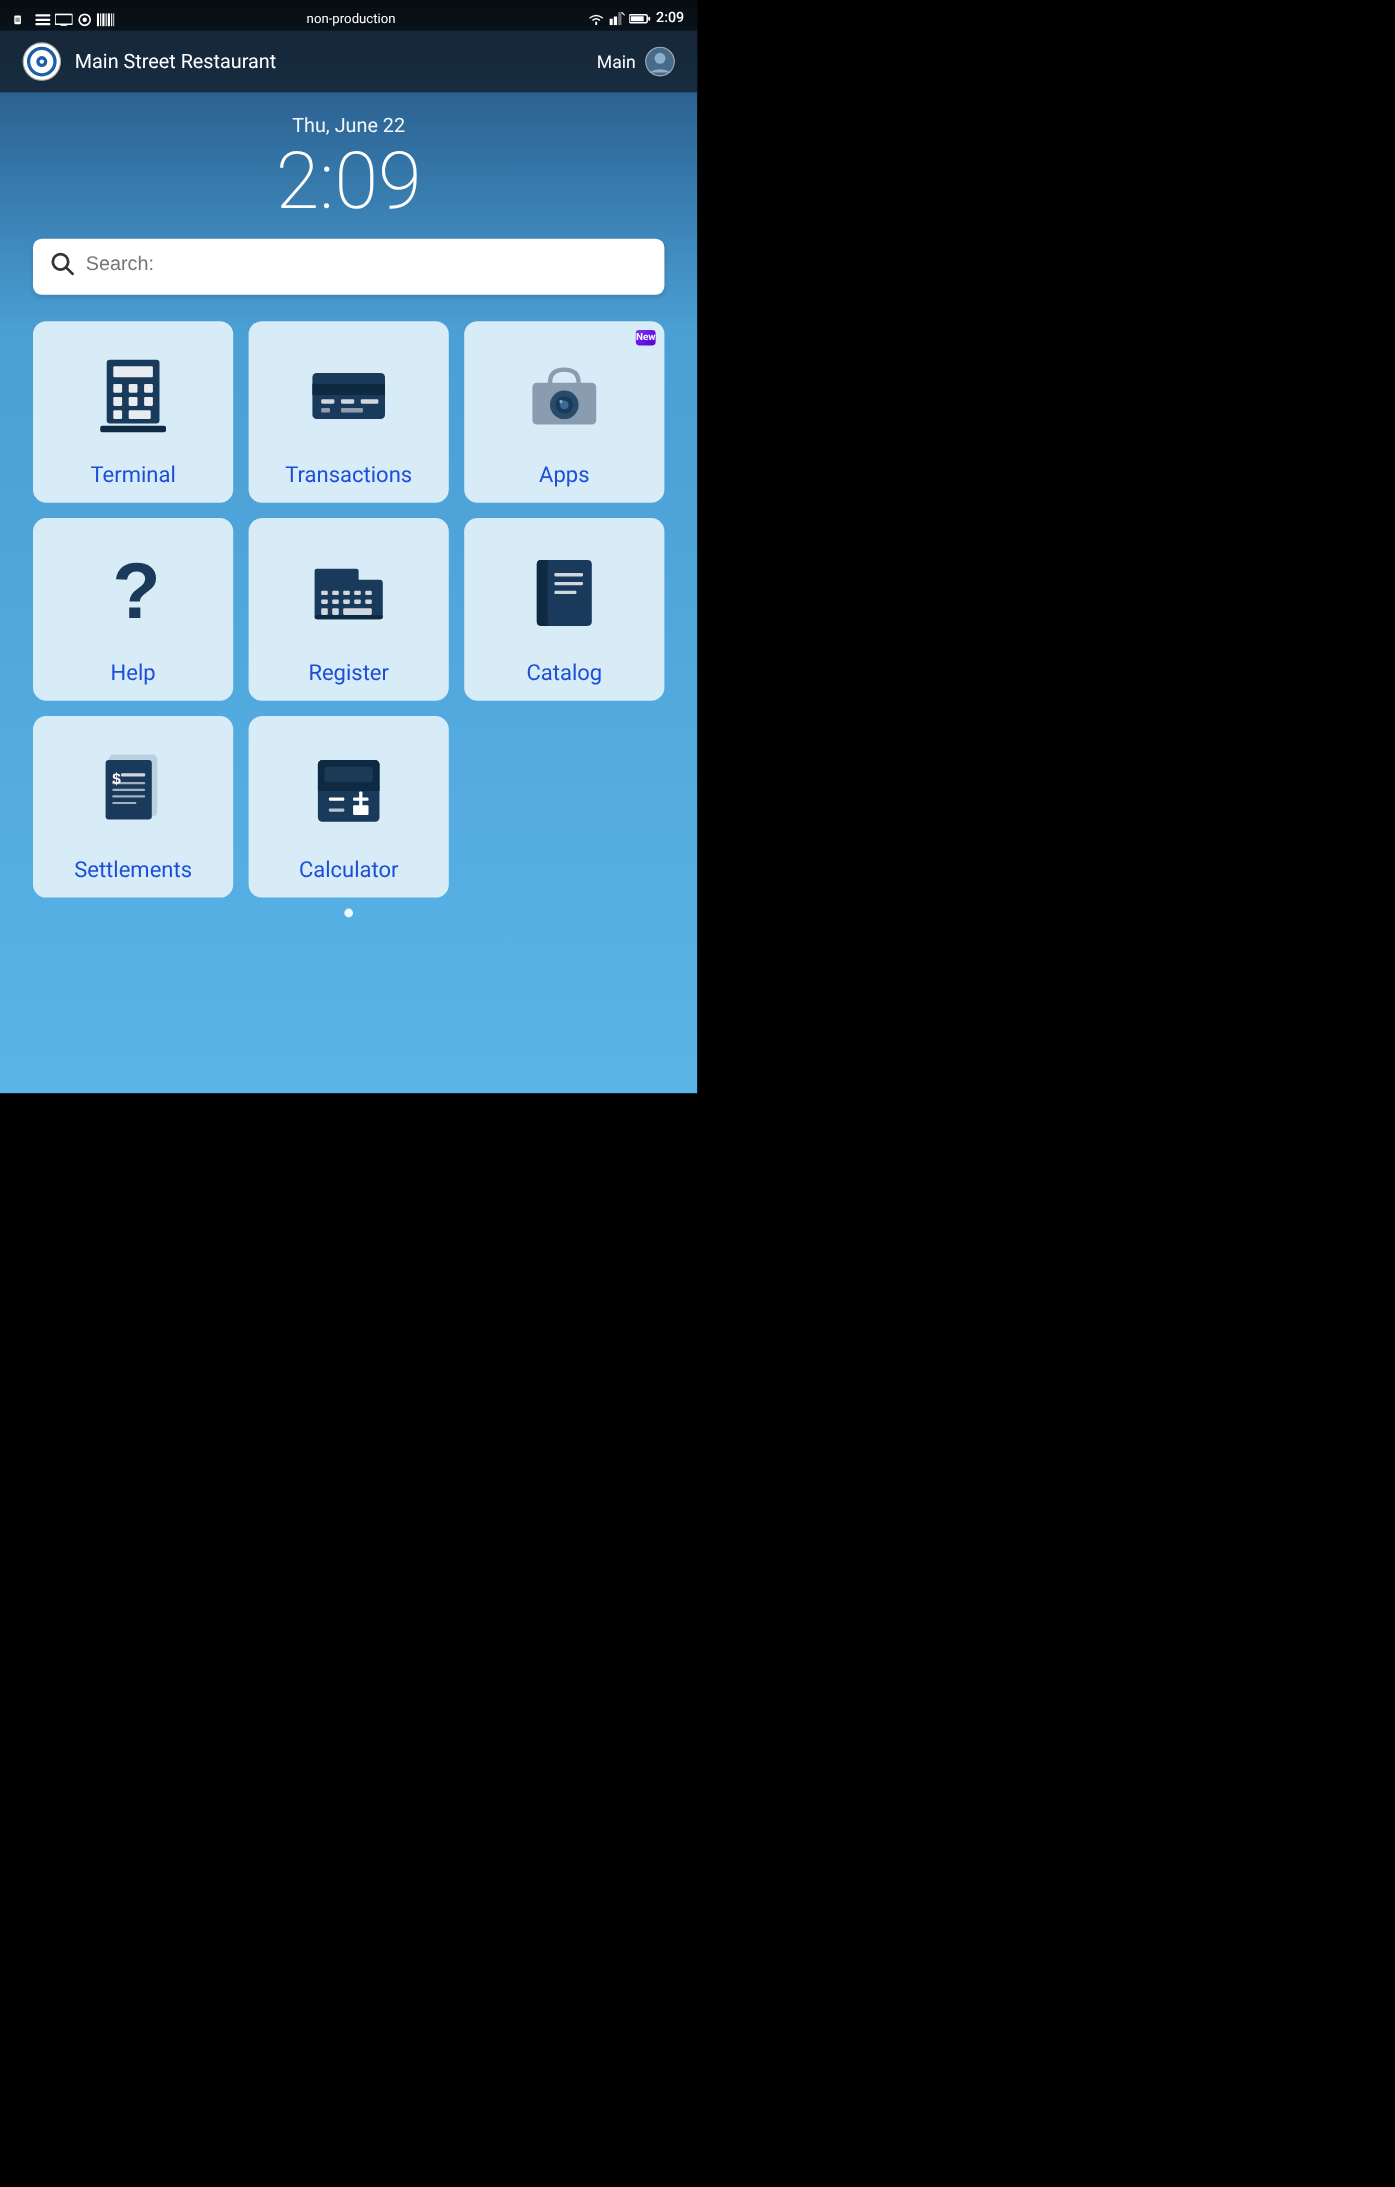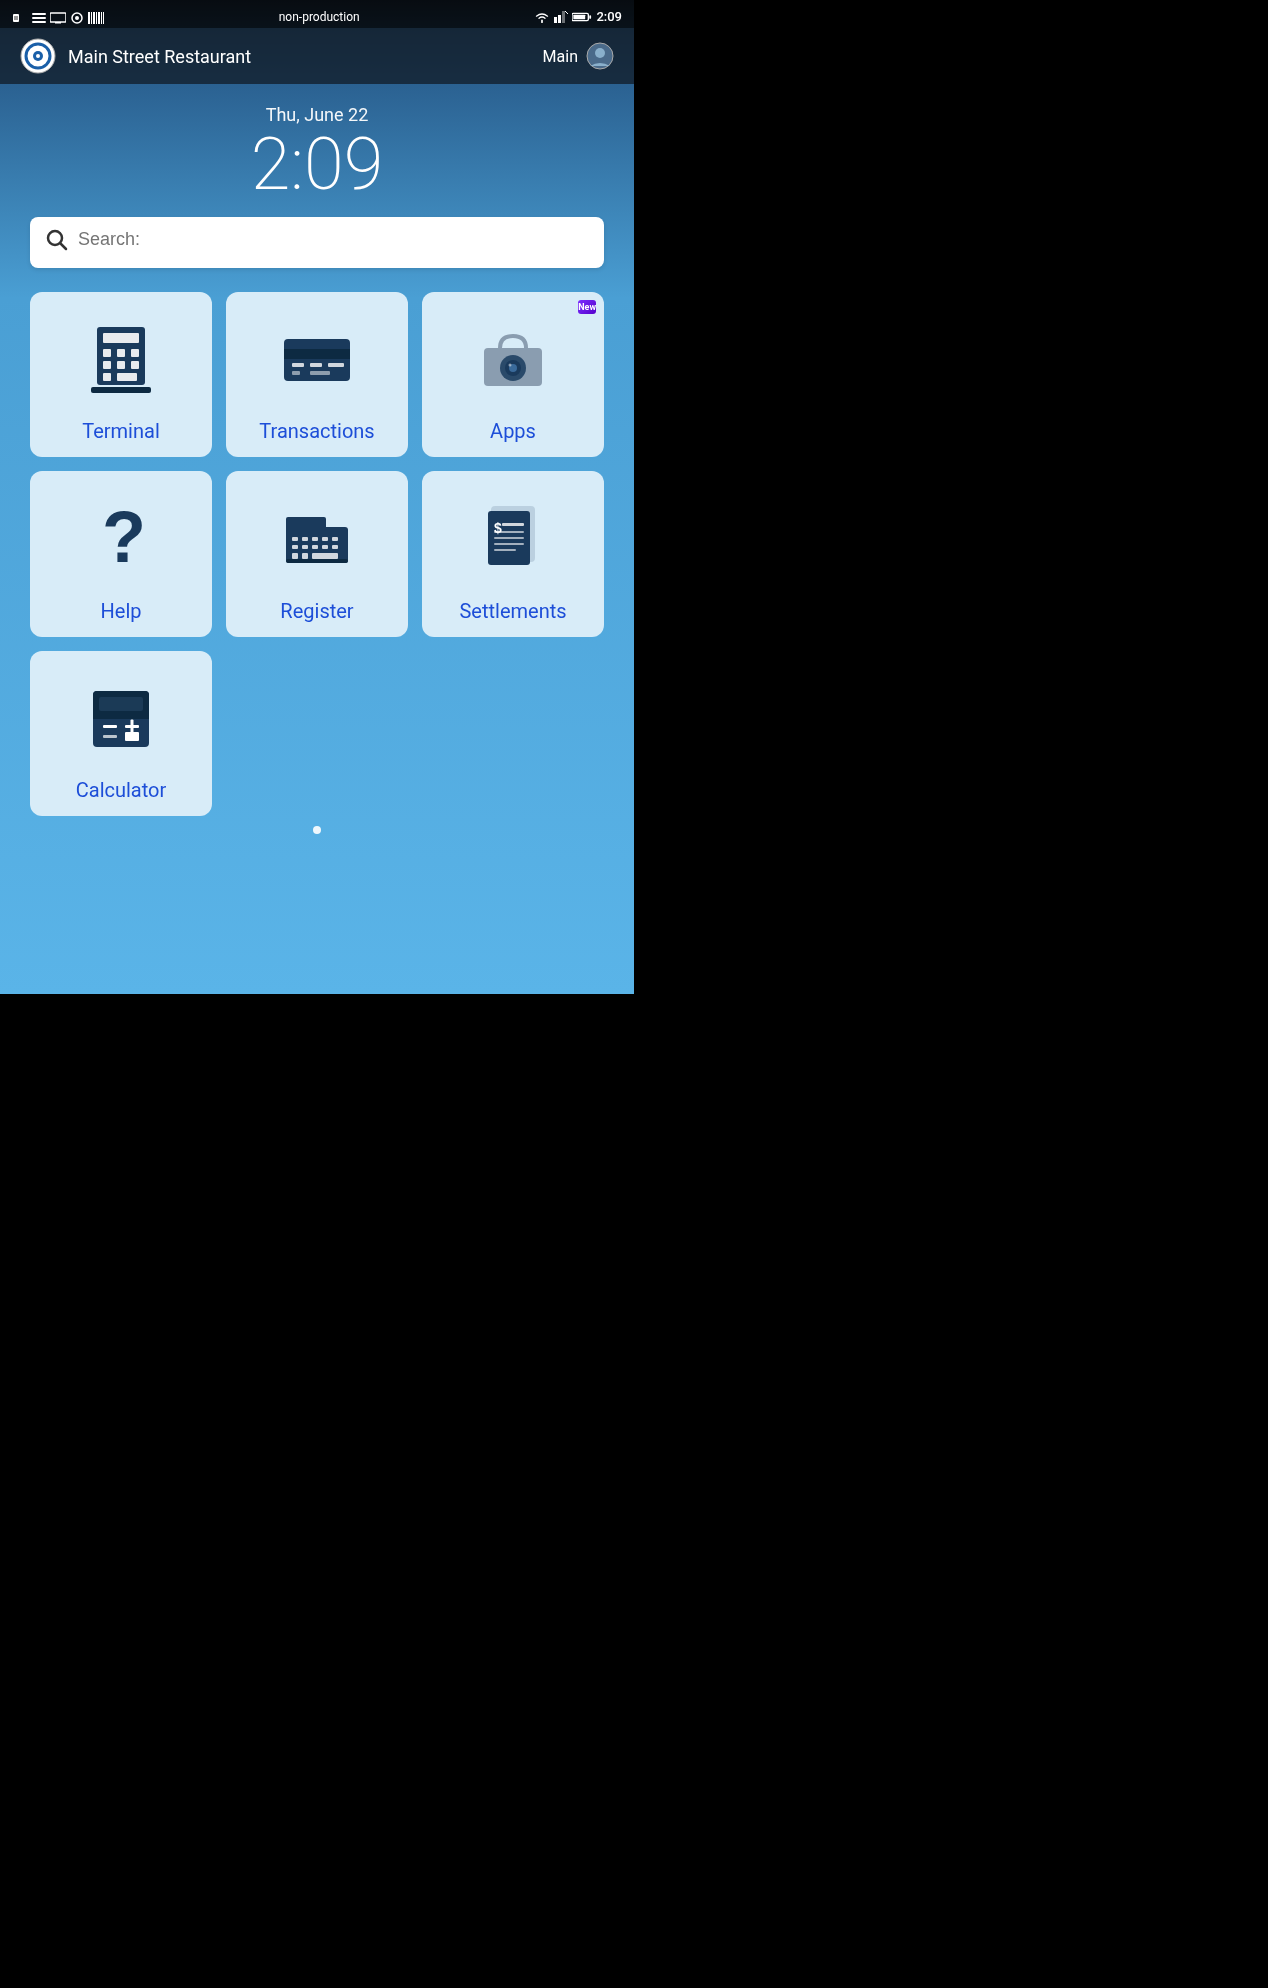--- a/index.html
+++ b/index.html
@@ -397,20 +397,32 @@
             <rect x="50" y="36" width="6" height="4" rx="1" fill="#fff" opacity="0.8"></rect>
             <rect x="10" y="44" width="6" height="6" rx="1" fill="#fff" opacity="0.8"></rect>
             <rect x="20" y="44" width="6" height="6" rx="1" fill="#fff" opacity="0.8"></rect>
             <rect x="30" y="44" width="26" height="6" rx="1" fill="#fff" opacity="0.8"></rect>
             <rect x="4" y="50" width="62" height="4" rx="2" fill="#0d2a42"></rect>
           </svg>
         </div>
         <div class="app-tile-label">Register</div>
       </div>
 
+      <div class="app-tile">
+        <div class="app-tile-icon">
+          <svg width="58" height="68" viewBox="0 0 58 68" fill="none">
+            <path d="M8 4 Q4 4 4 8 L4 60 Q4 64 8 64 L50 64 Q54 64 54 60 L54 8 Q54 4 50 4 Z" fill="#1a3a5c"></path>
+            <path d="M8 4 Q4 4 4 8 L4 60 Q4 64 8 64 L14 64 L14 4 Z" fill="#0d2a42"></path>
+            <rect x="20" y="16" width="26" height="3" rx="1" fill="#fff" opacity="0.8"></rect>
+            <rect x="20" y="24" width="26" height="3" rx="1" fill="#fff" opacity="0.8"></rect>
+            <rect x="20" y="32" width="20" height="3" rx="1" fill="#fff" opacity="0.8"></rect>
+          </svg>
+        </div>
+        <div class="app-tile-label">Catalog</div>
+      </div>
 
       <div class="app-tile">
         <div class="app-tile-icon">
           <svg width="58" height="68" viewBox="0 0 58 68" fill="none">
             <rect x="8" y="2" width="42" height="54" rx="3" fill="#1a3a5c" opacity="0.15" stroke="#1a3a5c" stroke-width="2"></rect>
             <rect x="4" y="6" width="42" height="54" rx="3" fill="#1a3a5c"></rect>
             <text x="10" y="28" font-size="14" fill="#fff" font-family="Arial" font-weight="bold">$</text>
             <rect x="18" y="18" width="22" height="3" rx="1" fill="#fff" opacity="0.8"></rect>
             <rect x="10" y="26" width="30" height="2" rx="1" fill="#fff" opacity="0.6"></rect>
             <rect x="10" y="32" width="30" height="2" rx="1" fill="#fff" opacity="0.6"></rect>

